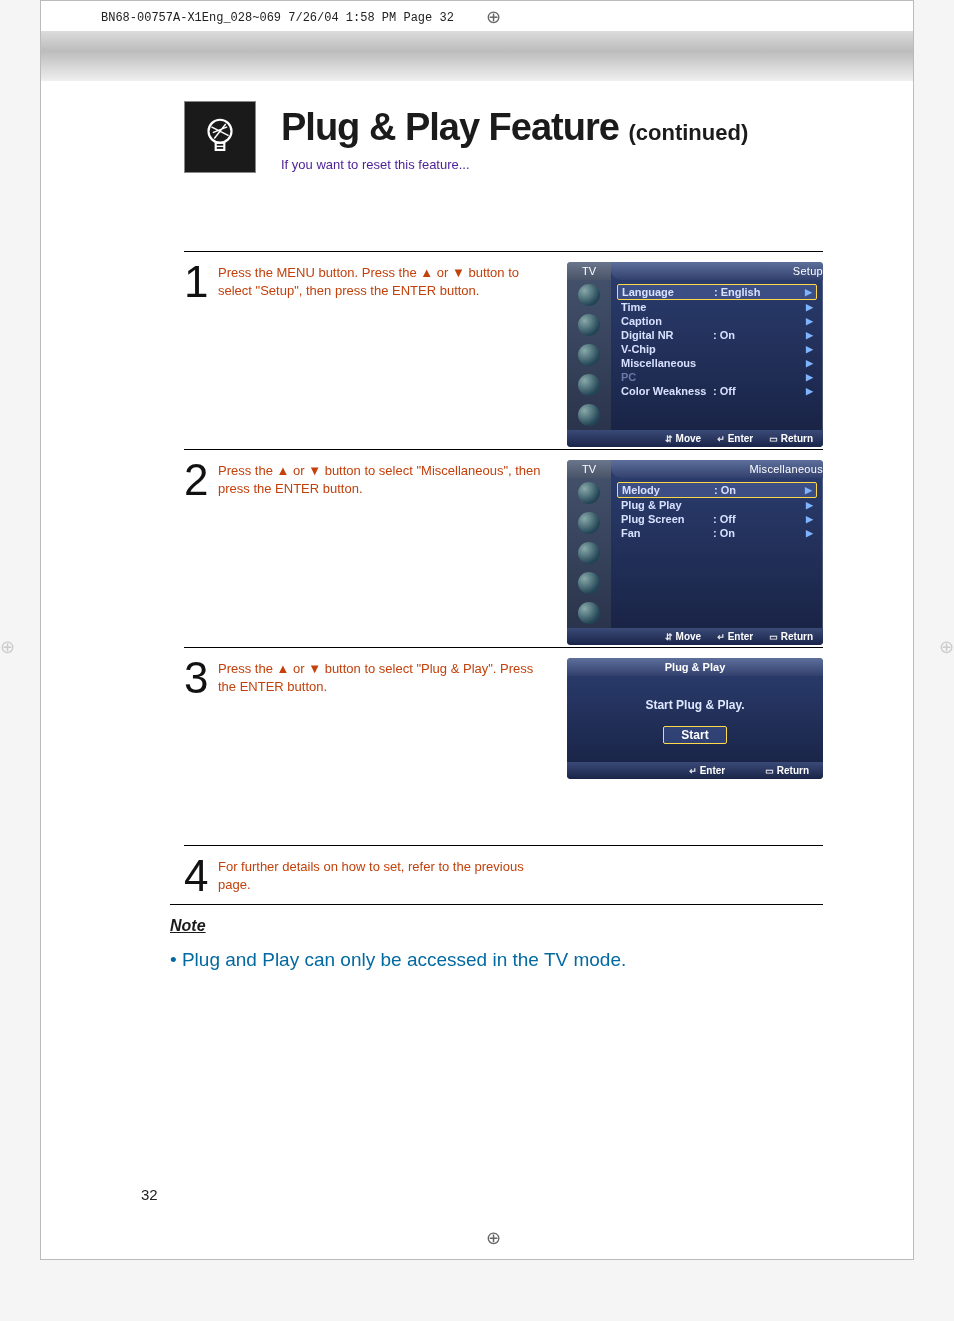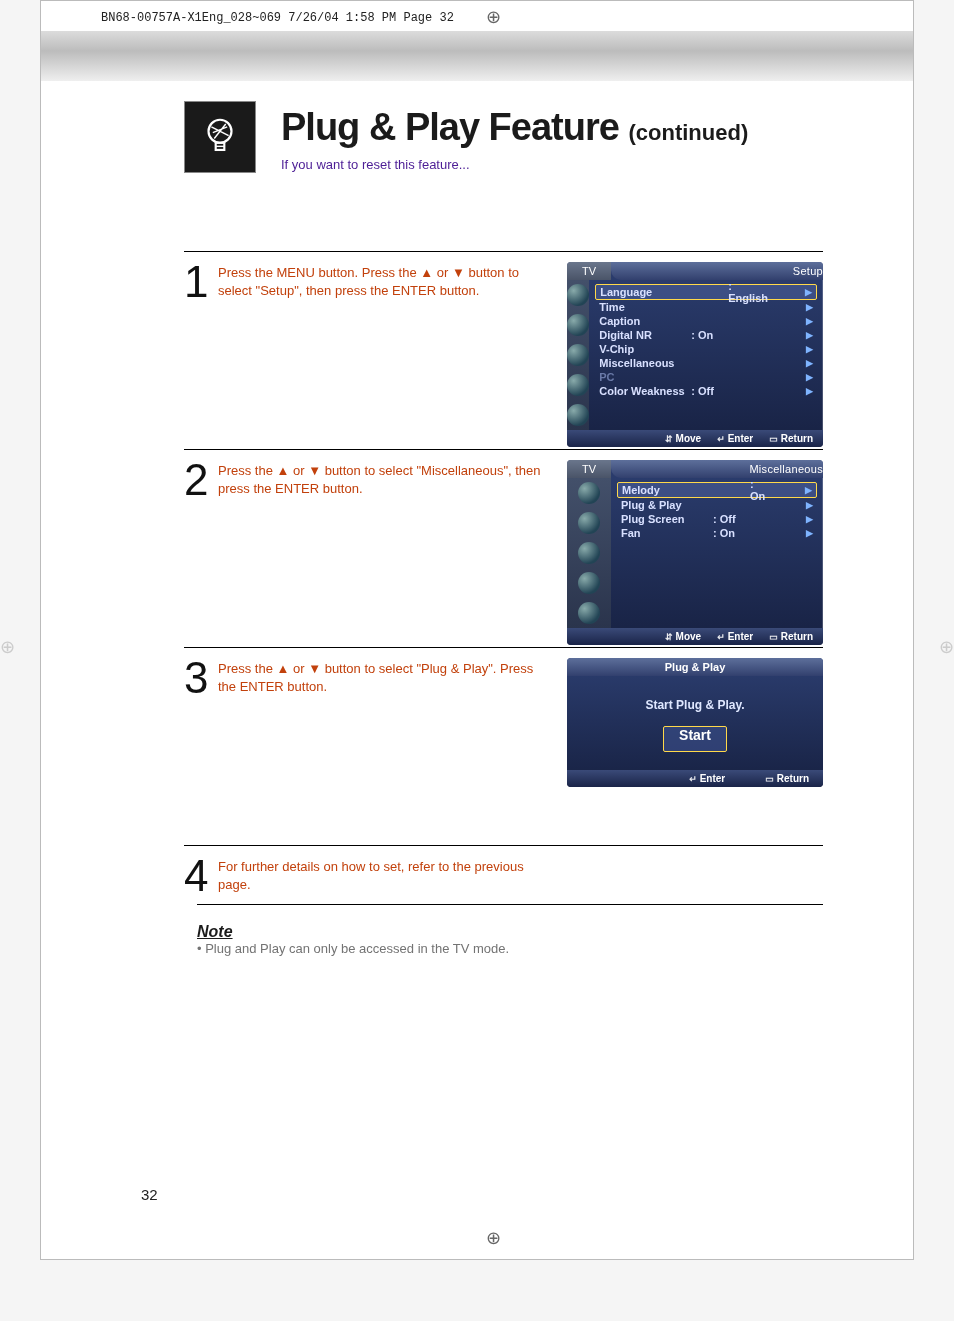--- a/index.html
+++ b/index.html
@@ -165,21 +165,20 @@
     font-weight: 700;
     color: #d8e0ff;
     position: relative;
     padding: 0 4px;
   }
   .osd-row.sel {
     border: 1px solid #ffd94a;
     border-radius: 2px;
     background: rgba(80,100,160,.5);
     height: 16px;
-    gap: 36px;
   }
   .osd-row .lbl { flex: 0 0 92px; }
   .osd-row .val { flex: 1; }
   .osd-row .arw { width: 8px; text-align: right; color: #7fb4ff; font-size: 9px; }
   .osd-row.dim { color: #6a7aa8; }
   .osd-foot {
     background: linear-gradient(180deg,#3a4a78,#1a2448);
     display: flex;
     justify-content: flex-end;
     gap: 16px;
@@ -207,56 +206,56 @@
   }
   .pp-mid {
     padding: 22px 0 14px;
     text-align: center;
     font-weight: 700;
     color: #dfe7ff;
     font-size: 12px;
   }
   .pp-btn {
     margin: 0 auto 18px;
-    width: 64px; height: 26px;
+    width: 64px; height: 18px;
     border: 1px solid #ffd94a;
     border-radius: 2px;
     text-align: center;
     line-height: 17px;
     font-weight: 700;
     background: rgba(60,80,140,.6);
-    font-size: 14px;
+    font-size: 12px;
   }
   .pp-foot {
     background: linear-gradient(180deg,#3a4a78,#1a2448);
     display: flex;
     justify-content: flex-end;
     gap: 40px;
     padding: 3px 14px;
     font-size: 10px;
     font-weight: 700;
   }
 
   .note-block {
     position: absolute;
-    left: 156px; top: 903px; right: 90px;
+    left: 129px; top: 903px; right: 90px;
     border-top: 1px solid #000;
-    padding-top: 18px;
+    padding-top: 12px;
   }
   .note-title {
     font-style: italic;
     font-weight: 700;
     text-decoration: underline;
     font-size: 16px;
     color: #1b1b1b;
   }
   .note-text {
-    font-size: 13px;
-    color: #737373;
-    margin-top: 0;
+    font-size: 19px;
+    color: #0369a1;
+    margin-top: 14px;
   }
   .pagenum {
     position: absolute;
     left: 100px; bottom: 56px;
     font-size: 15px;
     color: #222;
   }
 </style>
 </head>
 <body>

